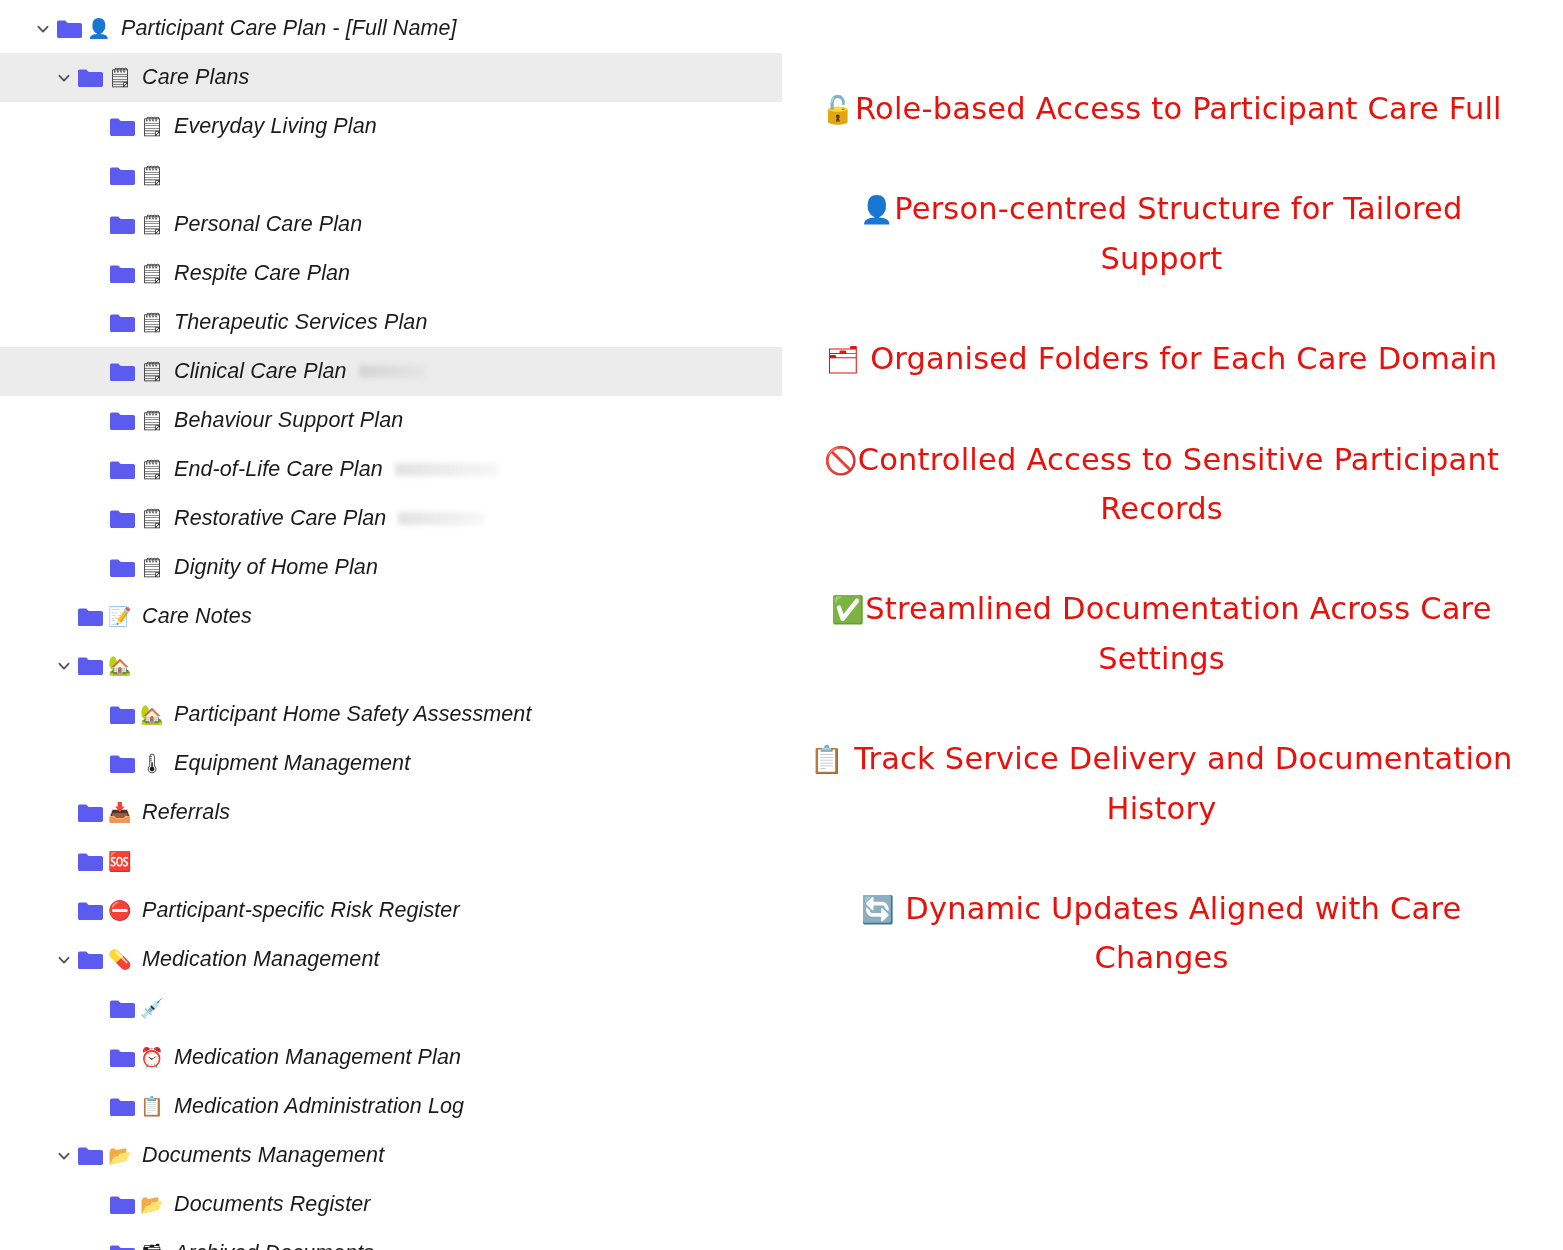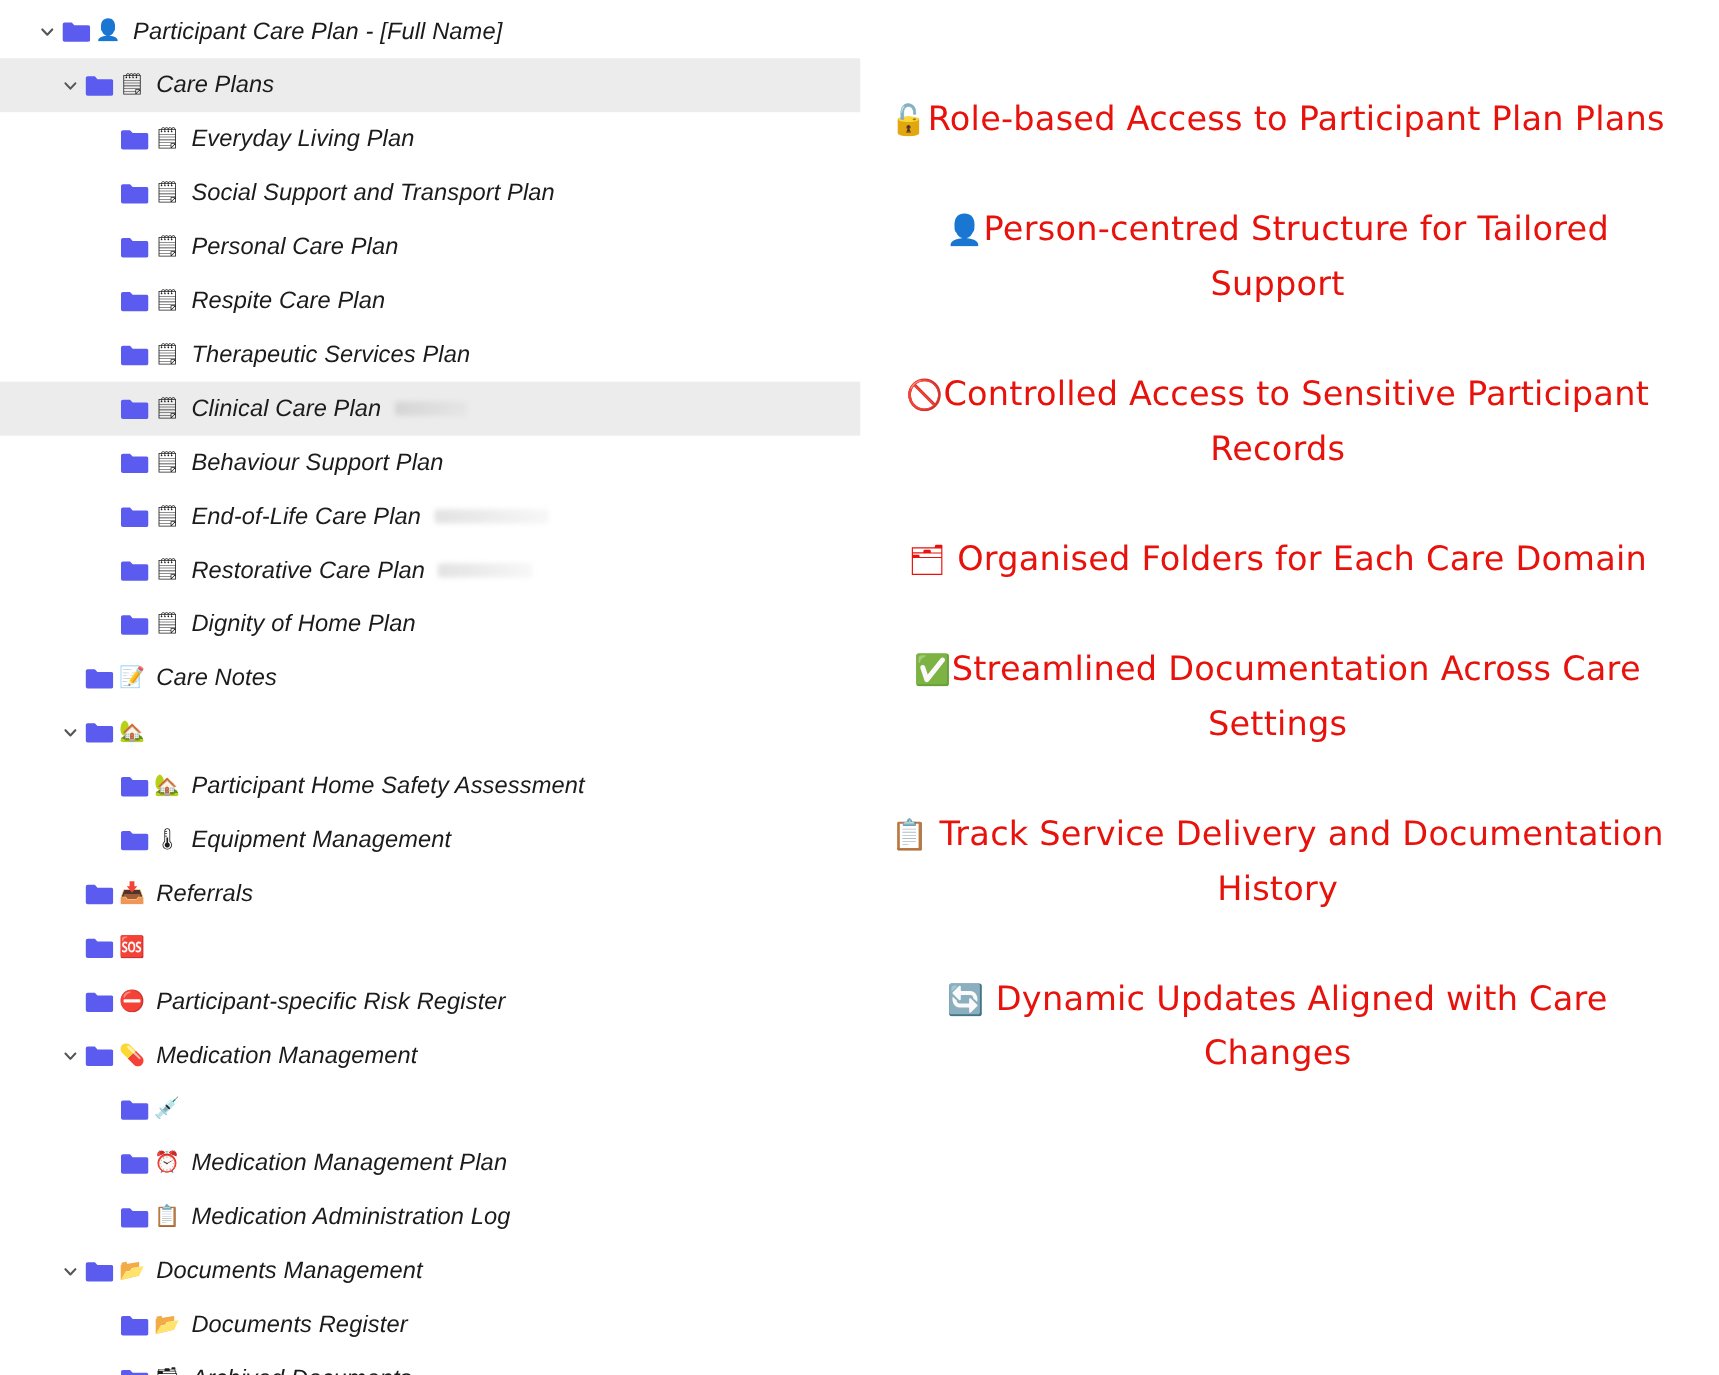--- a/index.html
+++ b/index.html
@@ -152,21 +152,20 @@
         <span class="label">Everyday Living Plan</span>
       </div>
       <div class="node lvl2">
         <span class="twisty"></span>
         <span class="folder">
           <svg width="26" height="20" viewBox="0 0 26 20">
             <path d="M1 3.2c0-1 .8-1.8 1.8-1.8h6.4l2.4 2.6h12.6c1 0 1.8.8 1.8 1.8v11.4c0 1-.8 1.8-1.8 1.8H2.8c-1 0-1.8-.8-1.8-1.8z" fill="#5b5bf0"></path>
           </svg>
         </span>
         <span class="badge">🗒</span>
-        <span class="label">Social Support and Transport Plan</span>
       </div>
       <div class="node lvl2">
         <span class="twisty"></span>
         <span class="folder">
           <svg width="26" height="20" viewBox="0 0 26 20">
             <path d="M1 3.2c0-1 .8-1.8 1.8-1.8h6.4l2.4 2.6h12.6c1 0 1.8.8 1.8 1.8v11.4c0 1-.8 1.8-1.8 1.8H2.8c-1 0-1.8-.8-1.8-1.8z" fill="#5b5bf0"></path>
           </svg>
         </span>
         <span class="badge">🗒</span>
         <span class="label">Personal Care Plan</span>
@@ -389,22 +388,22 @@
           <svg width="26" height="20" viewBox="0 0 26 20">
             <path d="M1 3.2c0-1 .8-1.8 1.8-1.8h6.4l2.4 2.6h12.6c1 0 1.8.8 1.8 1.8v11.4c0 1-.8 1.8-1.8 1.8H2.8c-1 0-1.8-.8-1.8-1.8z" fill="#5b5bf0"></path>
           </svg>
         </span>
         <span class="badge">🗃</span>
         <span class="label">Archived Documents</span>
       </div>
     </div>
 
   <div class="bullets" id="bullets">
-      <div class="bullet"><span class="emo">🔓</span><span>Role-based Access to Participant Plan Plans</span></div>
+      <div class="bullet"><span class="emo">🔓</span><span>Role-based Access to Participant Care Full</span></div>
       <div class="bullet"><span class="emo">👤</span><span>Person-centred Structure for Tailored Support</span></div>
+      <div class="bullet"><span class="emo">🗂</span><span> Organised Folders for Each Care Domain</span></div>
       <div class="bullet"><span class="emo">🚫</span><span>Controlled Access to Sensitive Participant Records</span></div>
-      <div class="bullet"><span class="emo">🗂</span><span> Organised Folders for Each Care Domain</span></div>
       <div class="bullet"><span class="emo">✅</span><span>Streamlined Documentation Across Care Settings</span></div>
       <div class="bullet"><span class="emo">📋</span><span> Track Service Delivery and Documentation History</span></div>
       <div class="bullet"><span class="emo">🔄</span><span> Dynamic Updates Aligned with Care Changes</span></div>
     </div>
 
 </div>
 
 </body></html>

